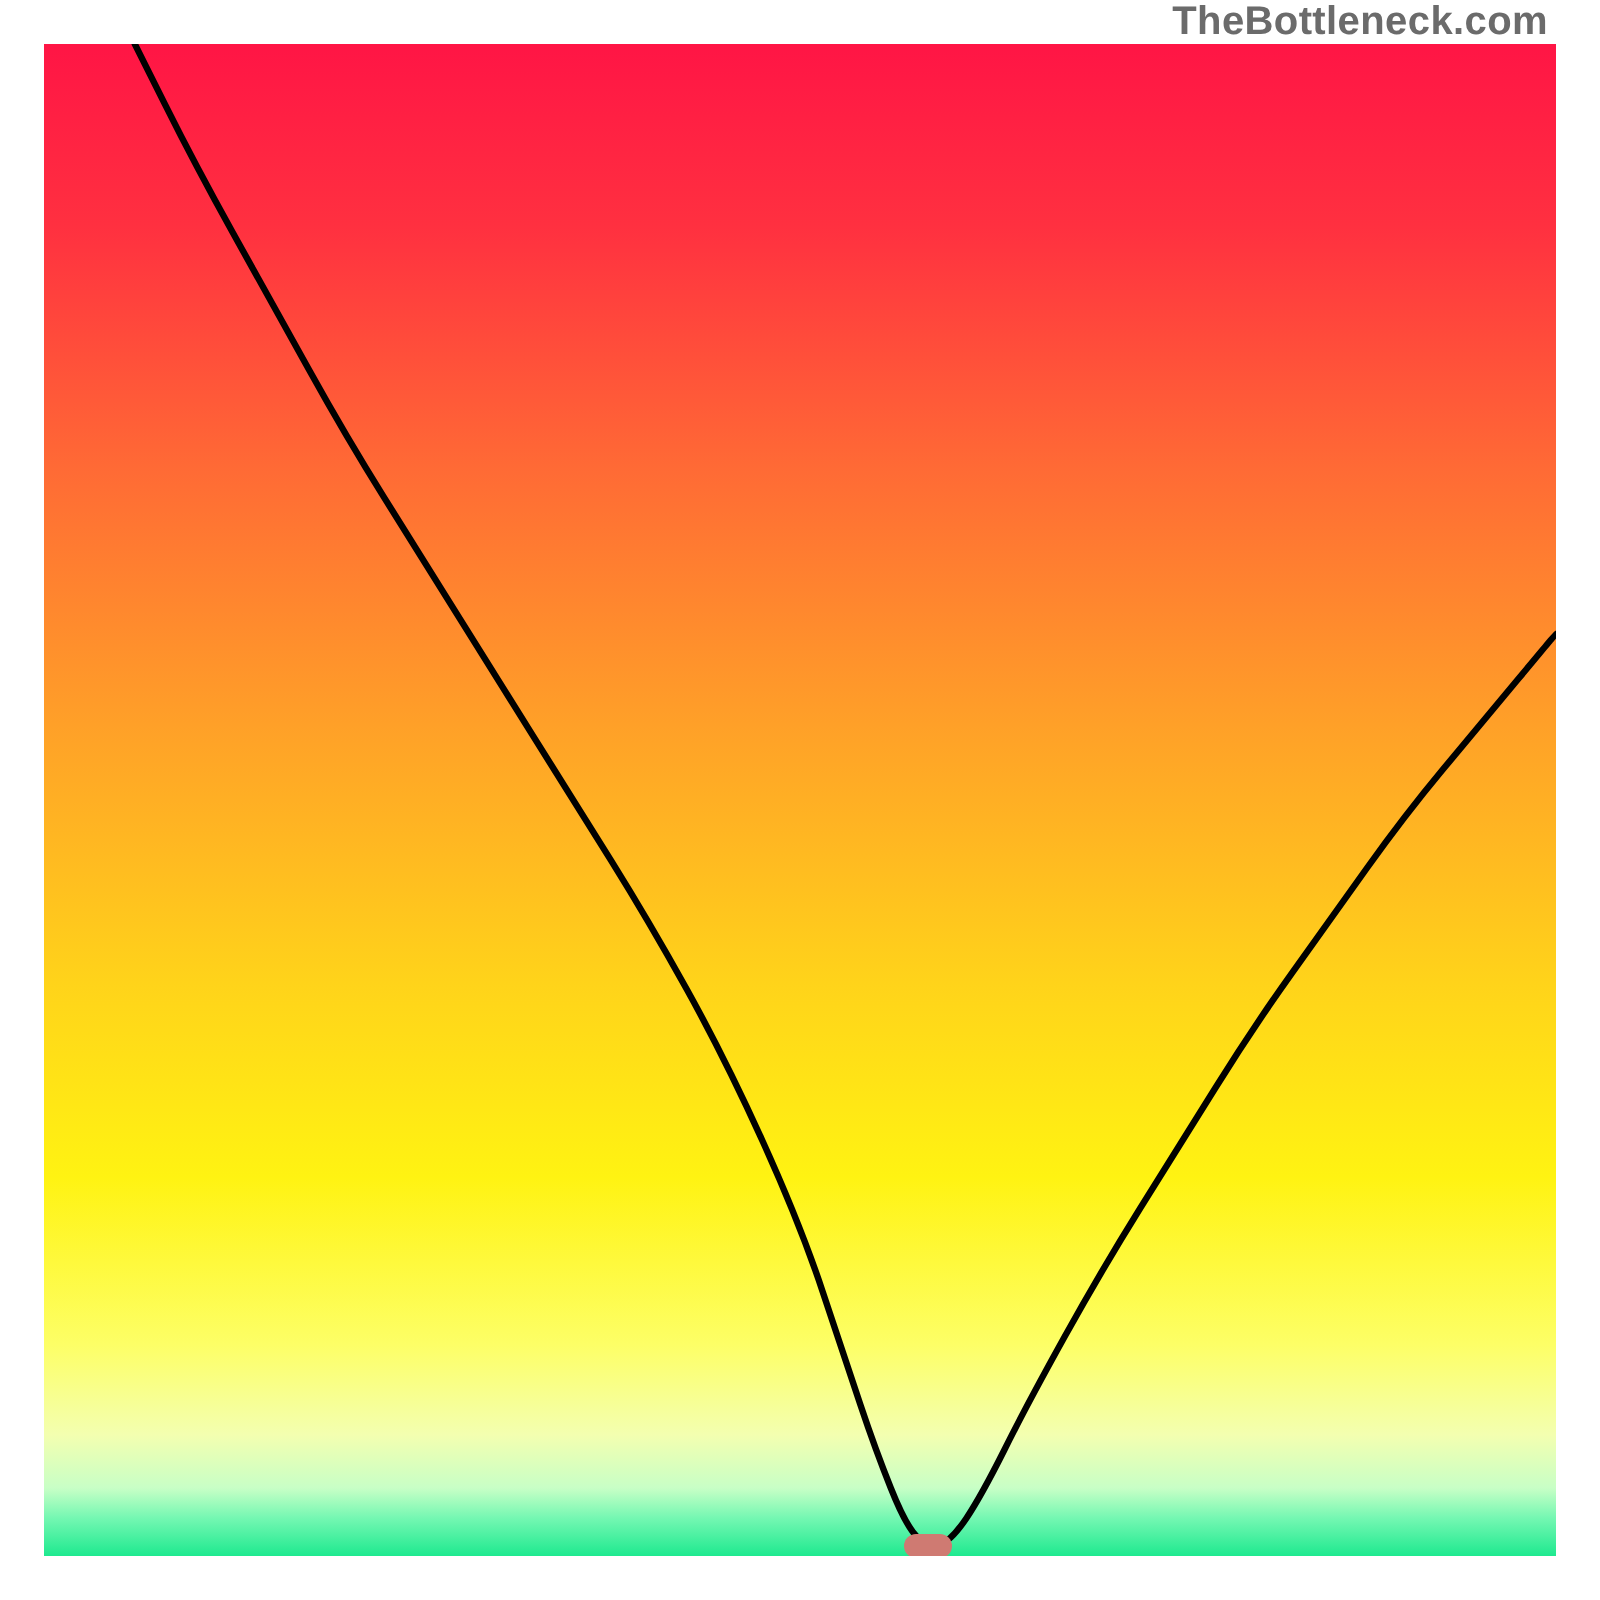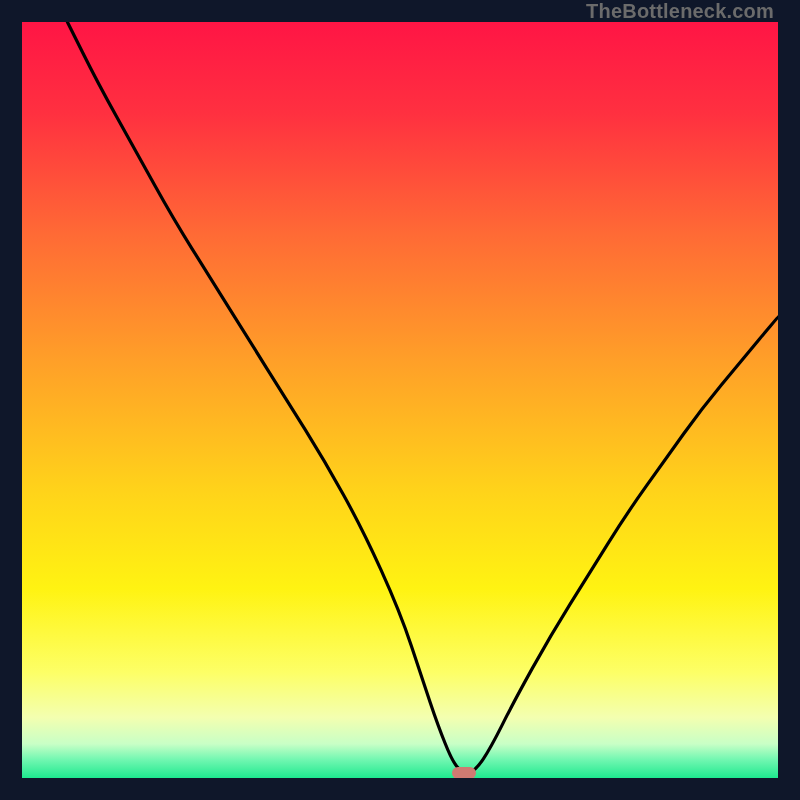--- a/index.html
+++ b/index.html
@@ -1,21 +1,21 @@
 <!DOCTYPE html>
 <html><head>
 <meta charset="utf-8">
 <style>
   * { margin: 0; padding: 0; box-sizing: border-box; }
   html, body { width: 800px; height: 800px; overflow: hidden; background: #000; }
   .frame {
     position: relative;
     width: 800px;
     height: 800px;
-    background: #0f172a;
+    background: #ffffff;
   }
   .plot-area {
     position: absolute;
     left: 22px;
     top: 22px;
     width: 756px;
     height: 756px;
     overflow: hidden;
   }
   .gradient-bg {

